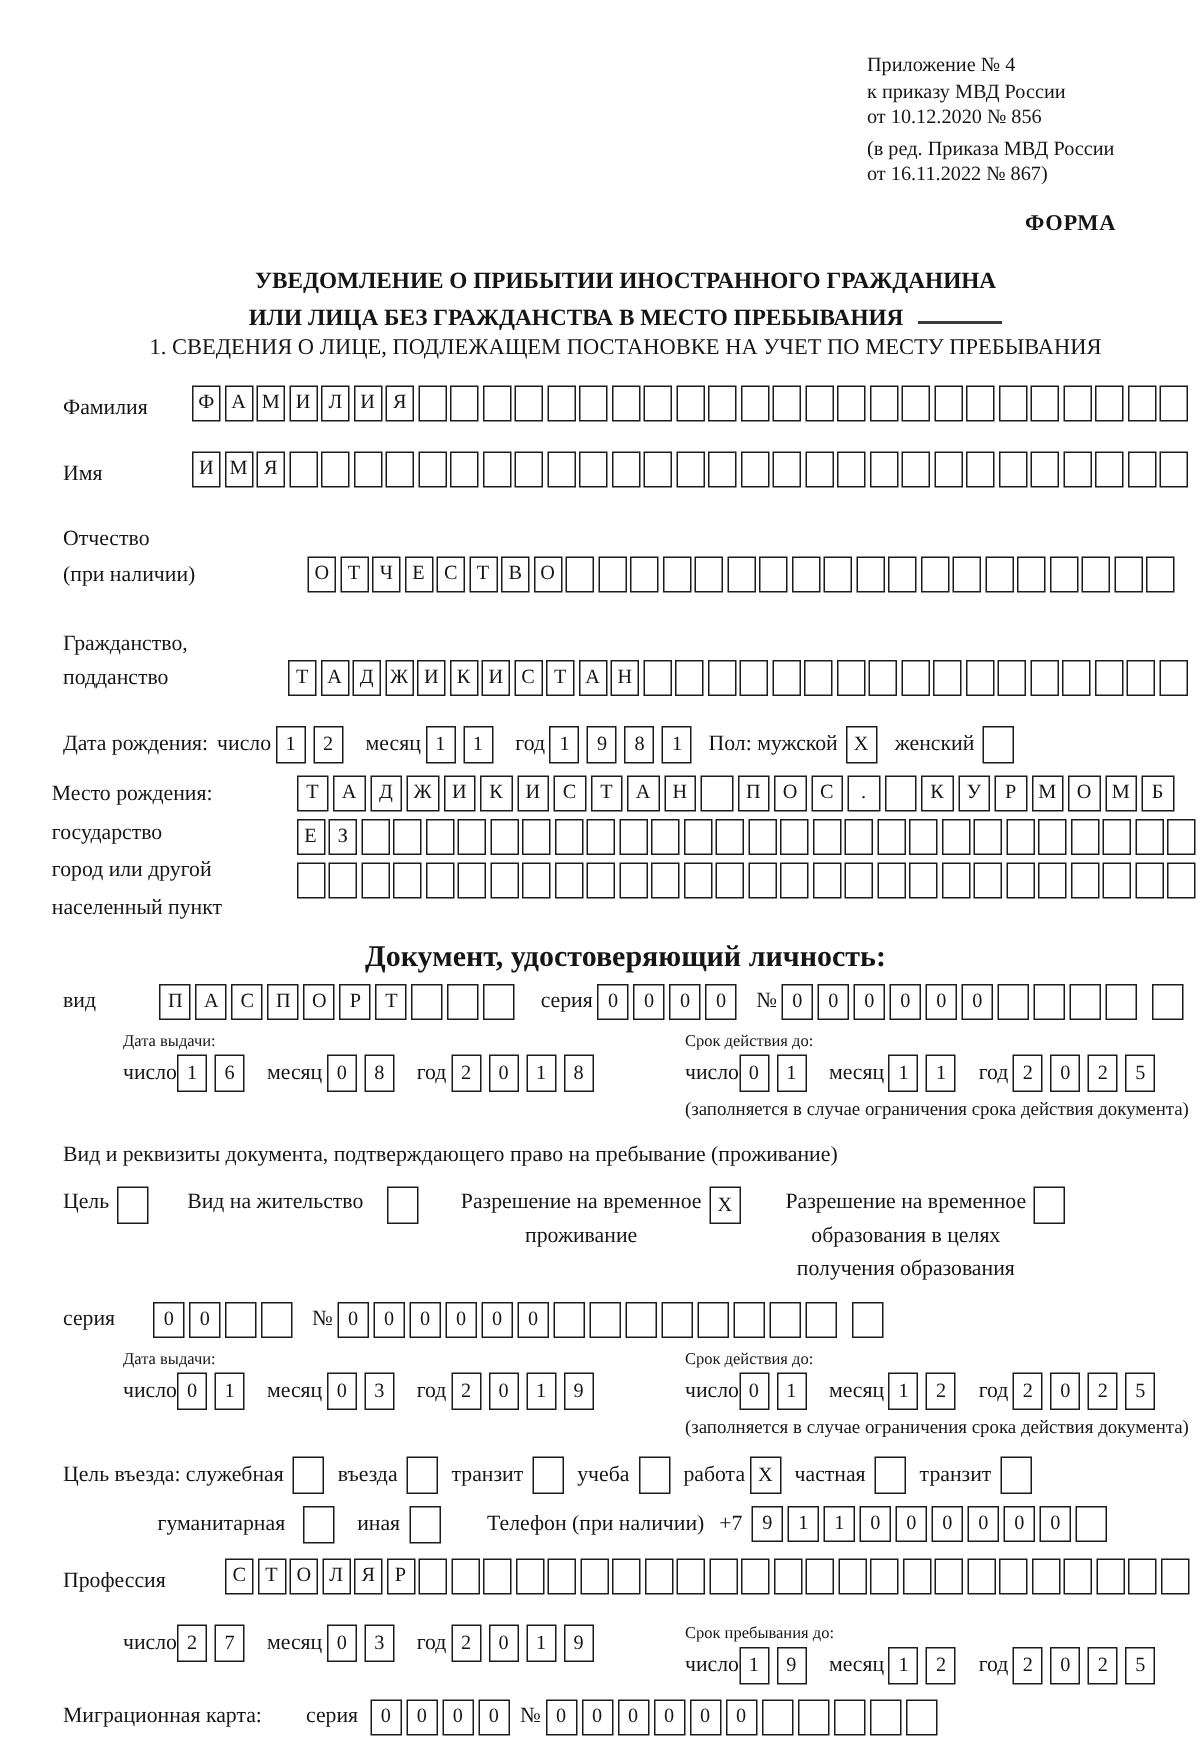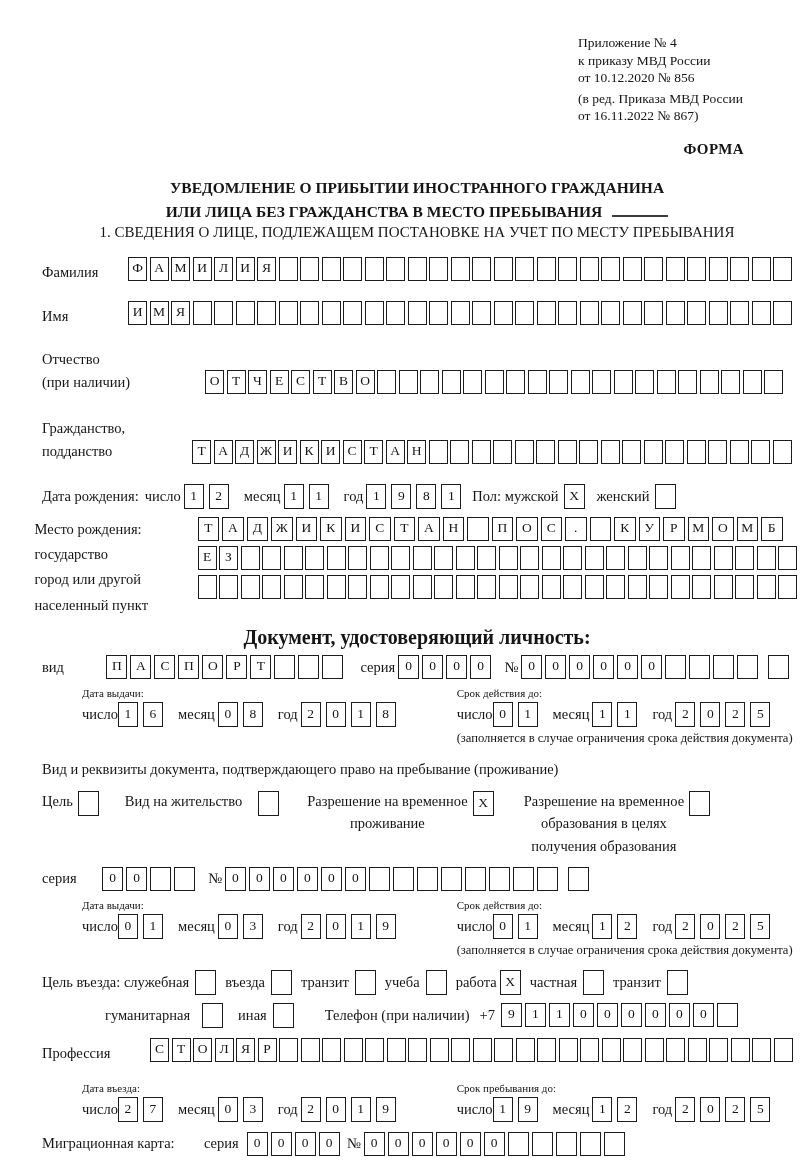--- a/index.html
+++ b/index.html
@@ -651,21 +651,20 @@
         <span class="box"></span>
         <span class="box"></span>
         <span class="box"></span>
         <span class="box"></span>
         <span class="box"></span>
       </span>
   </div>
 
   <div class="date-pair" style="margin-top:10px">
     <div class="date-col" style="margin-left:40px">
-      <div class="date-title">Дата въезда:</div>
       <div class="date-fields">
         <span>число</span>
         <span class="boxes date-box">
             <span class="box">2</span>
             <span class="box">7</span>
           </span>
         <span class="dlabel">месяц</span>
         <span class="boxes date-box">
             <span class="box">0</span>
             <span class="box">3</span>

